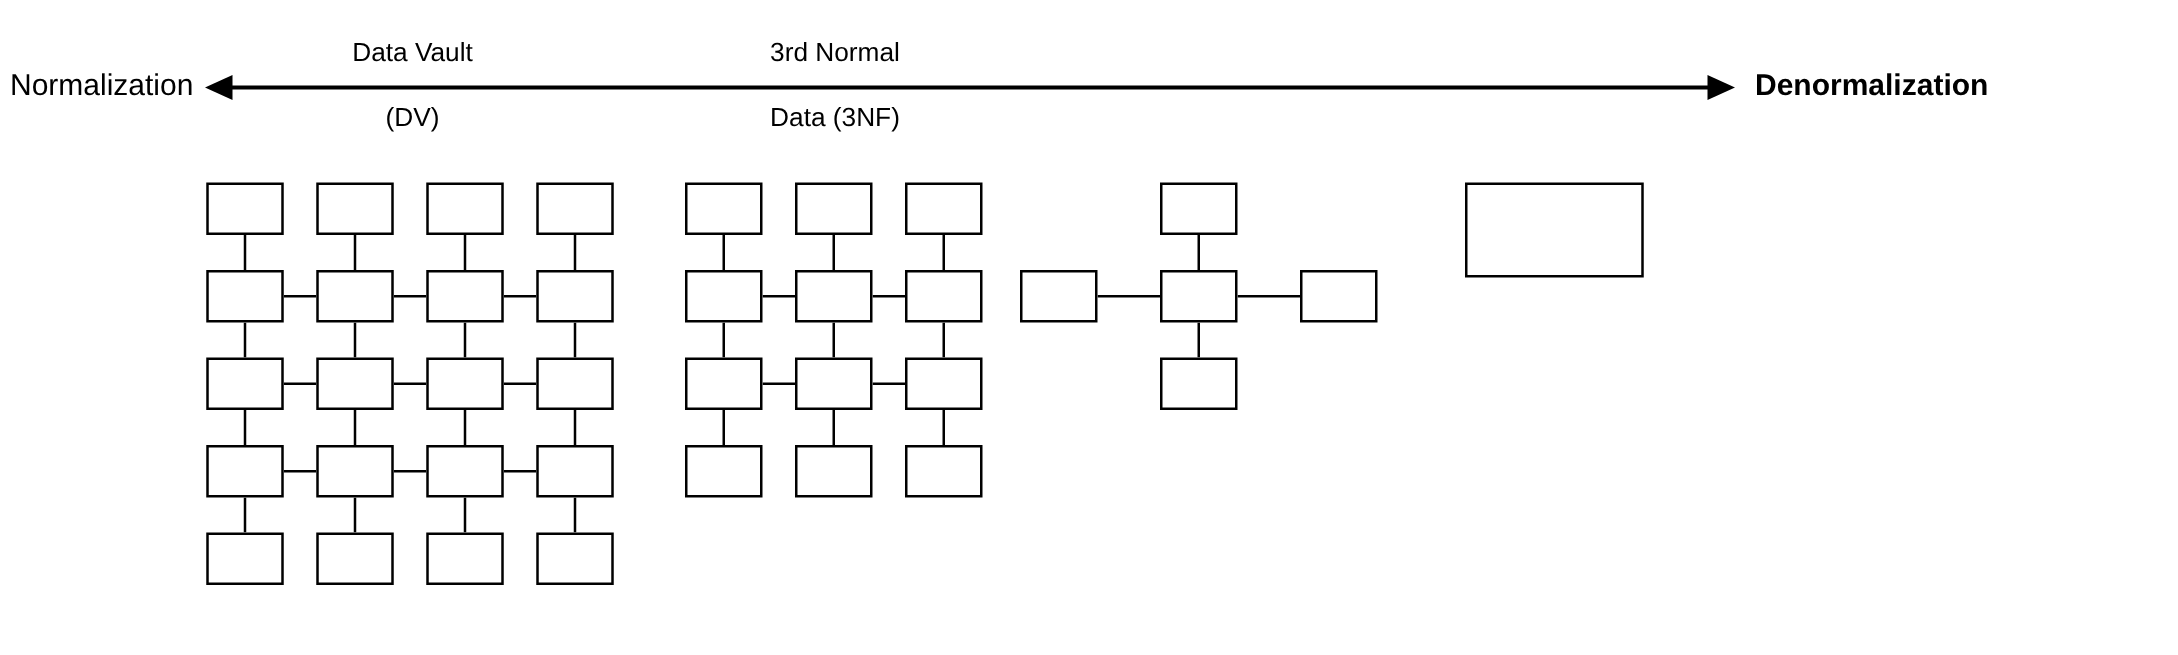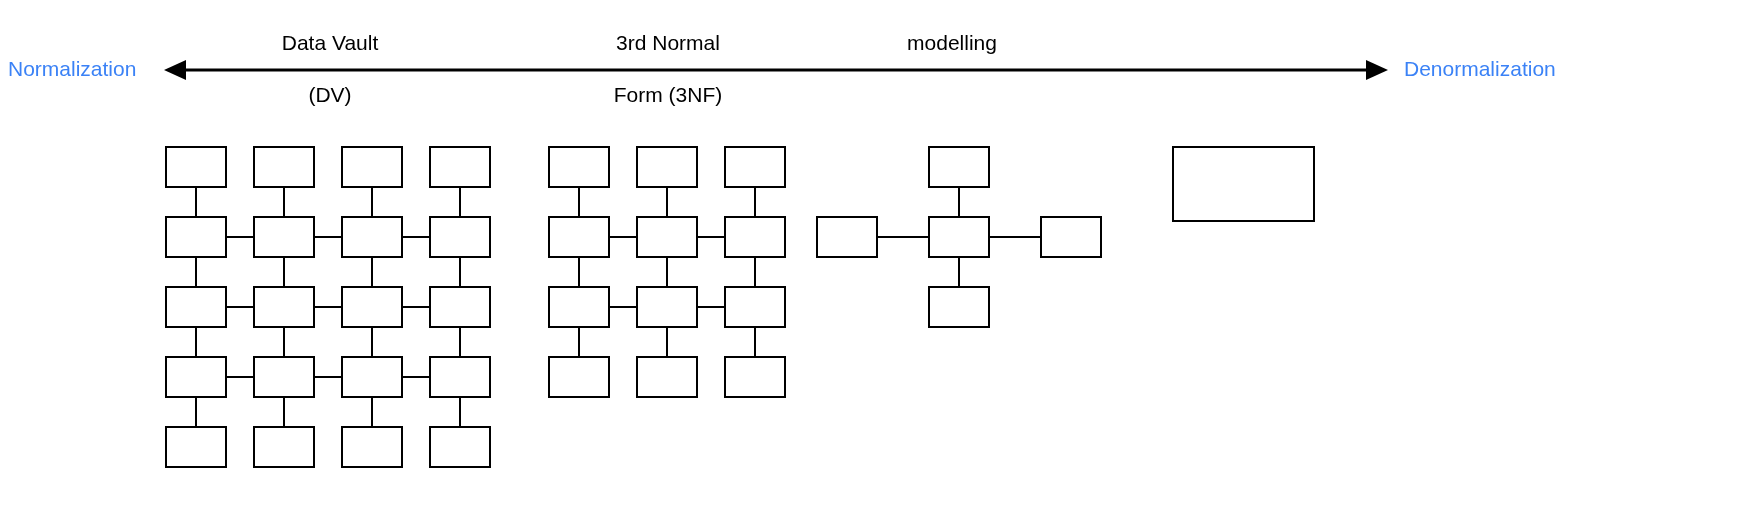--- a/index.html
+++ b/index.html
@@ -16,27 +16,27 @@
     position: relative;
     width: 1742px;
     height: 524px;
     background: #ffffff;
     overflow: hidden;
   }
 
   
   .axis-end-label {
     position: absolute;
-    font-size: 21px;
+    font-size: 24px;
     line-height: 24px;
     white-space: nowrap;
-    color: #3b82f6;
+    color: #000000;
   }
   #axis-left-label  { left: 8px;   top: 57px; }
-  #axis-right-label { left: 1404px; top: 57px; }
+  #axis-right-label { left: 1404px; top: 57px; font-weight: bold; }
 
   
   .stage-caption {
     position: absolute;
     top: 4px;
     width: 300px;
     margin-left: -150px;
     text-align: center;
     font-size: 21px;
     line-height: 26px;
@@ -86,25 +86,24 @@
     <polygon points="1228,18 1206,8 1206,28" fill="#000"></polygon>
   </svg>
 
   <div class="stage-caption" style="left:330px;">
     <div>Data Vault</div>
     <div>(DV)</div>
   </div>
 
   <div class="stage-caption" style="left:668px;">
     <div>3rd Normal</div>
-    <div>Form (3NF)</div>
+    <div>Data (3NF)</div>
   </div>
 
   <div class="stage-caption" style="left:952px;">
-    <div>modelling</div>
   </div>
 
   <div class="stage-caption" style="left:1242px;">
   </div>
 
   <div class="group" id="schema-data-vault">
       <div class="node-box" style="left: 165px; top: 146px; width: 62px; height: 42px;"></div>
       <div class="connector v" style="left: 194.8px; top: 188px; height: 28px;"></div>
       <div class="node-box" style="left: 253px; top: 146px; width: 62px; height: 42px;"></div>
       <div class="connector v" style="left: 282.8px; top: 188px; height: 28px;"></div>

